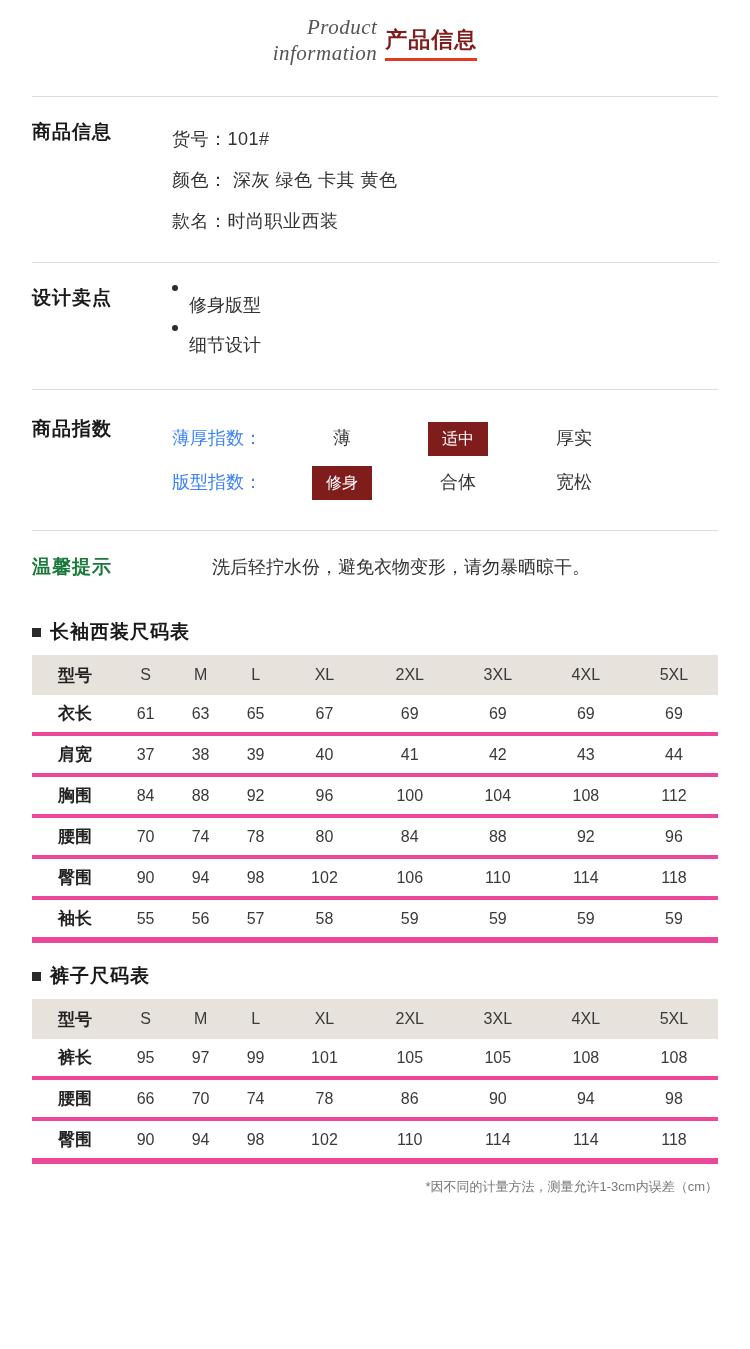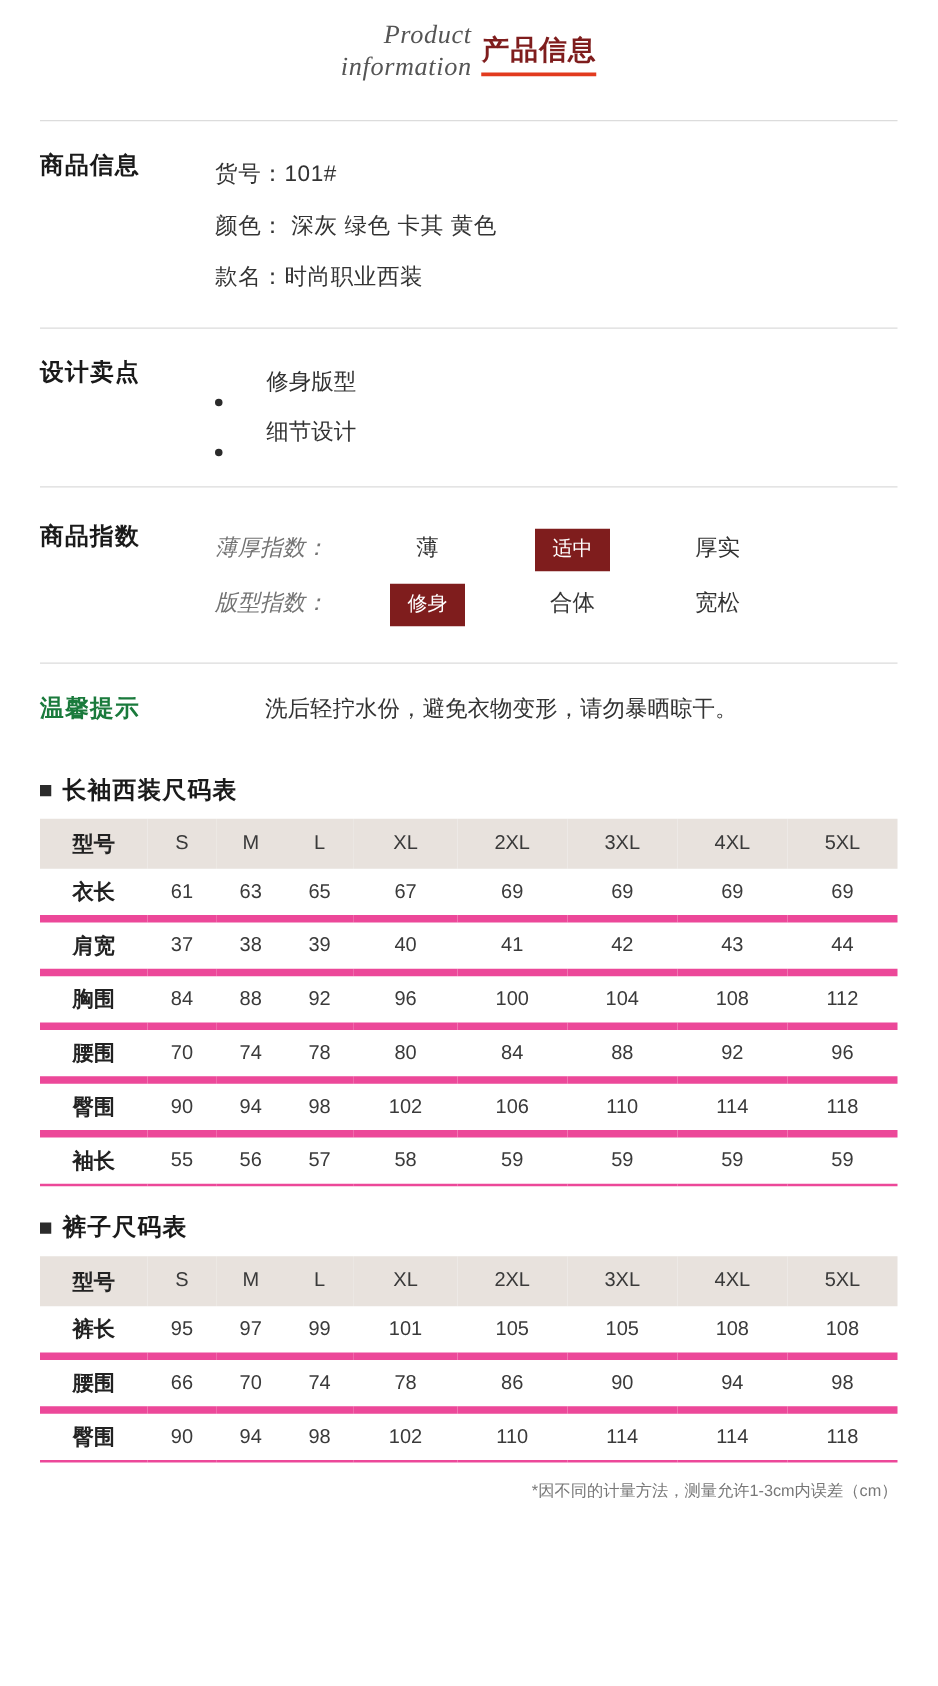--- a/index.html
+++ b/index.html
@@ -78,46 +78,44 @@
   .info-row {
     line-height: 41px;
     font-size: 18px;
     color: #333333;
     letter-spacing: 0.5px;
   }
 
   
   .bullet-row {
     display: flex;
-    align-items: flex-end;
+    align-items: flex-start;
     line-height: 40px;
     font-size: 18px;
-    gap: 24px;
   }
   .bullet-dot {
     width: 6px;
     height: 6px;
     border-radius: 50%;
     background: #2b2b2b;
     margin-right: 11px;
     flex: 0 0 6px;
   }
 
   
   .idx-row {
     display: flex;
     align-items: center;
     line-height: 44px;
     font-size: 18px;
   }
   .idx-title {
     width: 112px;
     flex: 0 0 112px;
-    color: #737373;
-    font-style: italic;
+    color: #3b82f6;
   }
   .idx-opt {
     width: 116px;
     flex: 0 0 116px;
     text-align: center;
     color: #333333;
   }
   .idx-opt .pill {
     display: inline-block;
     background: #7f1d1d;
@@ -174,24 +172,24 @@
   }
   table.size thead th:first-child,
   table.size td:first-child {
     width: 86px;
     font-weight: bold;
     color: #222222;
     font-size: 17px;
     margin-left: 16px;
   }
   table.size tbody tr {
+    border-bottom: 4px solid #ec4899;
+  }
+  table.size tbody tr:last-child {
     border-bottom: 6px solid #ec4899;
-  }
-  table.size tbody tr:last-child {
-    border-bottom: 2px solid #ec4899;
   }
   .footnote {
     margin: 14px 32px 0 32px;
     text-align: right;
     font-size: 13px;
     color: #777777;
   }
 </style>
 </head>
 <body>

